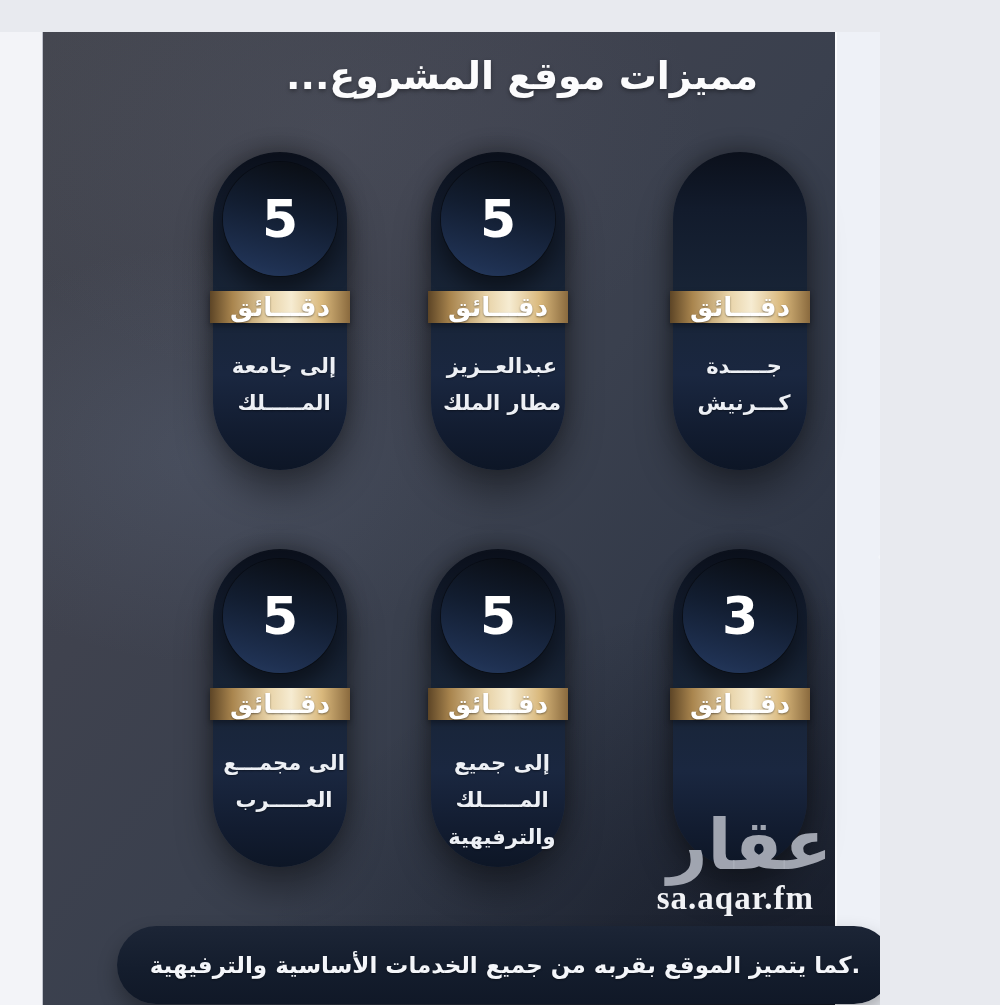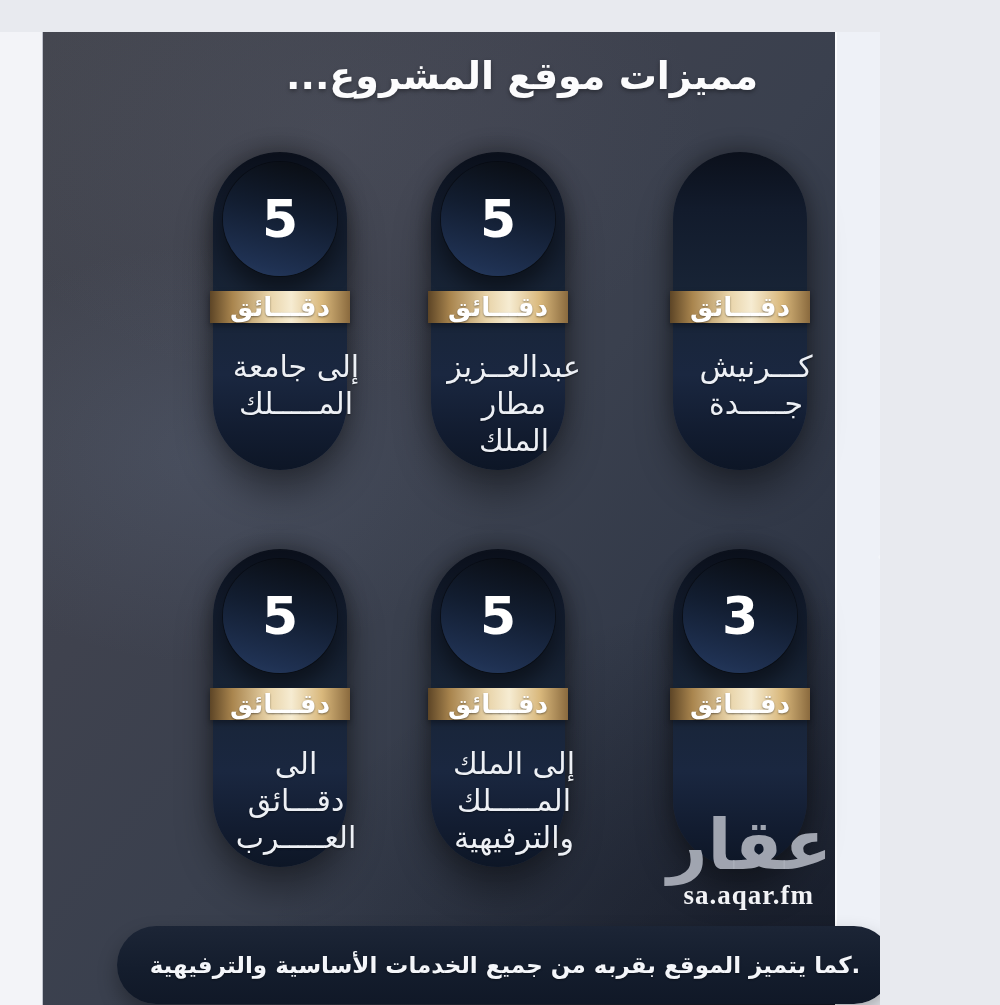--- a/index.html
+++ b/index.html
@@ -40,40 +40,40 @@
     position:absolute;top:139px;left:-3px;width:140px;height:32px;
     background:linear-gradient(90deg,#5d4526 0%,#a9854e 16%,#e8d3a8 42%,#f6ecd2 58%,#d9b87c 80%,#8a6a3e 100%);
     box-shadow:0 3px 6px rgba(0,0,0,.35);
     display:flex;align-items:center;justify-content:center;
   }
   .gold-band span{
     direction:rtl;color:#ffffff;font-size:26px;font-weight:600;line-height:1;
     text-shadow:0 1px 2px rgba(0,0,0,.45);
   }
   .loc{
-    position:absolute;top:196px;left:16px;width:100%;direction:rtl;text-align:center;
-    color:#edf0f5;font-size:30px;line-height:37px;font-weight:400;
+    position:absolute;top:196px;left:4px;width:100%;direction:rtl;text-align:center;
+    color:#edf0f5;font-size:21px;line-height:37px;font-weight:700;
     text-shadow:0 1px 2px rgba(0,0,0,.4);
   }
   .vline{
     position:absolute;left:887px;top:364px;width:4px;height:152px;
     background:#e9ecf1;border-radius:3px;
   }
   .vdiamond{
     position:absolute;left:881px;top:517px;width:16px;height:16px;
     background:#f4f6f9;transform:rotate(45deg);border-radius:2px;
   }
   .wm-ar{
     position:absolute;right:48px;top:778px;direction:rtl;
     font-size:70px;font-weight:bold;line-height:1;color:rgba(172,177,188,0.92);
   }
   .wm-url{
     position:absolute;right:66px;top:848px;
     font-family:"Liberation Serif",serif;font-weight:bold;
-    font-size:27px;color:#f2f3f6;letter-spacing:1px;
+    font-size:33px;color:#f2f3f6;letter-spacing:1px;
   }
   .banner{
     position:absolute;left:117px;top:894px;width:776px;height:78px;border-radius:39px;
     background:linear-gradient(180deg,#1c2536 0%,#141d2d 55%,#101827 100%);
     box-shadow:0 10px 20px rgba(0,0,0,.3);
     display:flex;align-items:center;justify-content:center;
   }
   .banner span{
     direction:rtl;color:#f4f6fa;font-size:23px;font-weight:700;white-space:nowrap;
     text-shadow:0 1px 2px rgba(0,0,0,.4);
@@ -116,49 +116,49 @@
       <div>مطار الملك</div>
       <div></div>
     </div>
   </div>
 
   <div class="capsule" style="left:673px;top:120px;">
     <div class="gold-band">
       <span>دقـــائق</span>
     </div>
     <div class="loc">
+      <div>جـــــدة</div>
       <div>كـــرنيش</div>
-      <div>جـــــدة</div>
       <div></div>
     </div>
   </div>
 
   <div class="capsule" style="left:213px;top:517px;">
     <div class="num-circle">
       <span class="num">5</span>
     </div>
     <div class="gold-band">
       <span>دقـــائق</span>
     </div>
     <div class="loc">
-      <div>الى دقـــائق</div>
+      <div>الى مجمـــع</div>
       <div>العـــــرب</div>
       <div></div>
     </div>
   </div>
 
   <div class="capsule" style="left:431px;top:517px;">
     <div class="num-circle">
       <span class="num">5</span>
     </div>
     <div class="gold-band">
       <span>دقـــائق</span>
     </div>
     <div class="loc">
-      <div>إلى الملك</div>
+      <div>إلى جميع</div>
       <div>المـــــلك</div>
       <div>والترفيهية</div>
     </div>
   </div>
 
   <div class="capsule" style="left:673px;top:517px;">
     <div class="num-circle">
       <span class="num">3</span>
     </div>
     <div class="gold-band">

